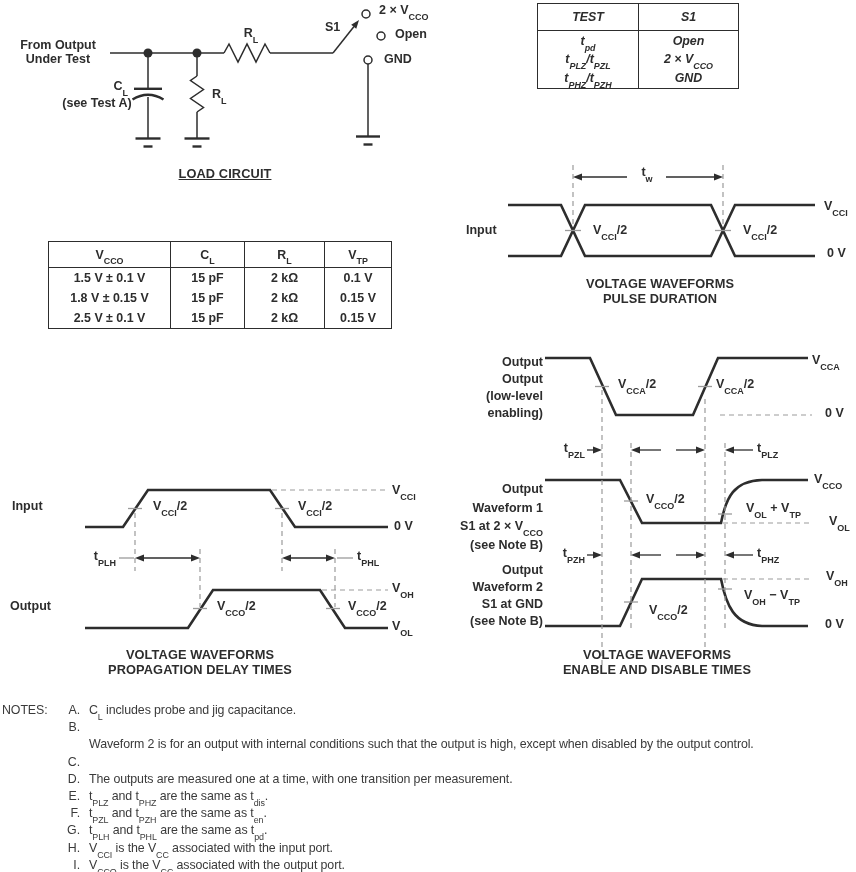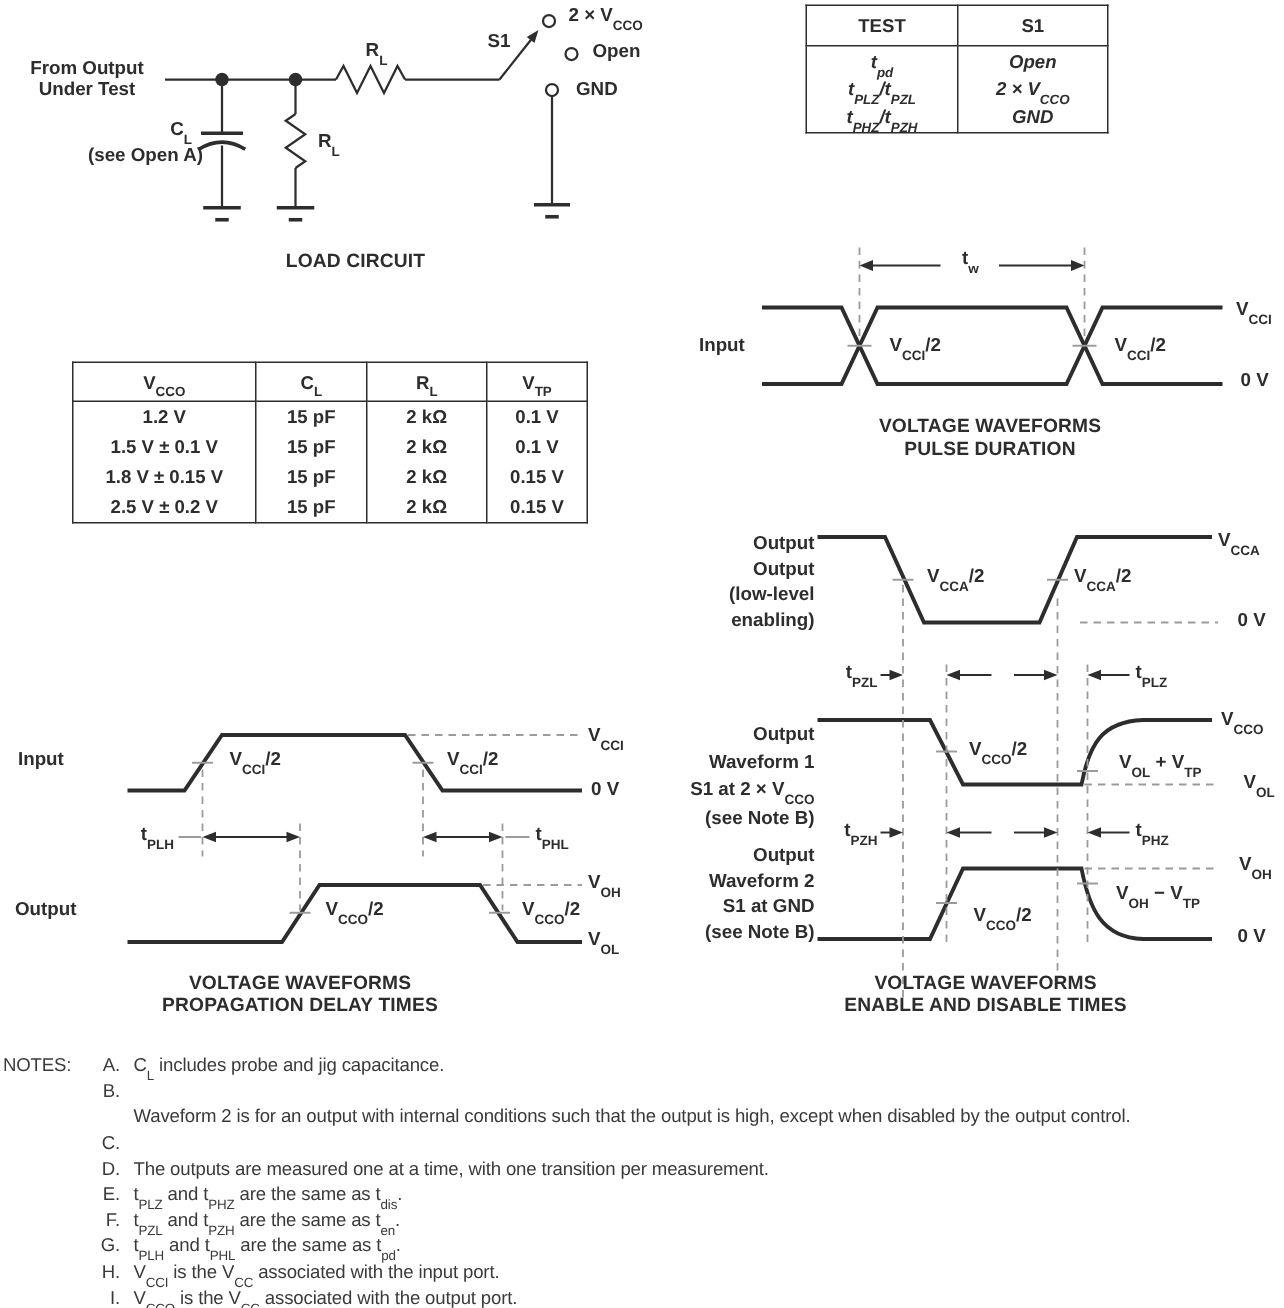--- a/index.html
+++ b/index.html
@@ -18,21 +18,21 @@
   .lbl{position:absolute;font-size:12.5px;font-weight:bold;color:#2d2d2d;
        white-space:nowrap;line-height:13.5px;}
   .ctr{text-align:center;}
   .rt{text-align:right;}
   .ttl{font-size:12.8px;letter-spacing:0.1px;}
   sub{font-size:72%;line-height:0;position:relative;top:0.28em;}
   table{border-collapse:collapse;position:absolute;font-weight:bold;font-size:12.4px;
         color:#2d2d2d;text-align:center;table-layout:fixed;}
   .ttest{left:537px;top:3px;width:202px;}
   .ttest th,.ttest td{border:1.7px solid #2d2d2d;padding:0;}
-  .ttest th{height:26px;}
+  .ttest th{height:26px;font-style:italic;}
   .ttest td{height:57px;vertical-align:middle;}
   .ttest td div{line-height:18.5px;font-style:italic;}
   .tload{left:48px;top:241px;width:344px;}
   .tload th,.tload td{border-left:1.3px solid #2d2d2d;border-right:1.3px solid #2d2d2d;padding:0;}
   .tload th{height:25px;border-top:1.7px solid #2d2d2d;border-bottom:1.7px solid #2d2d2d;}
   .tload td{height:20px;}
   .tload tr:last-child td{border-bottom:1.7px solid #2d2d2d;}
   .notes{position:absolute;left:2px;top:702px;font-size:12.4px;font-weight:normal;
          color:#3a3a3a;letter-spacing:-0.1px;}
   .nrow{display:flex;line-height:17.2px;white-space:nowrap;}
@@ -151,28 +151,28 @@
       <polygon class="ah" points="725,555 734,551.5 734,558.5"></polygon>
       <path class="a" d="M734 555 H753"></path>
     </g>
   </svg>
 
   <div class="lbl ctr" style="left:6px;top:39px;width:104px;">
     <div>From Output</div>
     <div>Under Test</div>
   </div>
   <div class="lbl rt" style="left:98px;top:80px;width:30px;">C<sub>L</sub></div>
-  <div class="lbl ctr" style="left:44px;top:97px;width:106px;">(see Open A)</div>
+  <div class="lbl ctr" style="left:44px;top:97px;width:106px;">(see Test A)</div>
   <div class="lbl ctr" style="left:234px;top:27px;width:34px;">R<sub>L</sub></div>
   <div class="lbl" style="left:212px;top:88px;">R<sub>L</sub></div>
   <div class="lbl" style="left:325px;top:21px;">S1</div>
   <div class="lbl" style="left:379px;top:4px;">2 × V<sub>CCO</sub></div>
   <div class="lbl" style="left:395px;top:28px;">Open</div>
   <div class="lbl" style="left:384px;top:53px;">GND</div>
-  <div class="lbl ctr ttl" style="left:162px;top:167px;width:150px;">LOAD CIRCUIT</div>
+  <div class="lbl ctr ttl" style="left:150px;top:167px;width:150px;text-decoration:underline;">LOAD CIRCUIT</div>
 
   <table class="ttest">
     <tbody>
         <tr>
       <th style="width:100px;">TEST</th>
       <th>S1</th>
     </tr>
     <tr>
       <td>
         <div>t<sub>pd</sub></div>
@@ -190,39 +190,33 @@
 
   <table class="tload">
     <tbody>
         <tr>
       <th style="width:121px;">V<sub>CCO</sub></th>
       <th style="width:73px;">C<sub>L</sub></th>
       <th style="width:79px;">R<sub>L</sub></th>
       <th>V<sub>TP</sub></th>
     </tr>
     <tr>
-      <td>1.2 V</td>
-      <td>15 pF</td>
-      <td>2 kΩ</td>
-      <td>0.1 V</td>
-    </tr>
-    <tr>
       <td>1.5 V ± 0.1 V</td>
       <td>15 pF</td>
       <td>2 kΩ</td>
       <td>0.1 V</td>
     </tr>
     <tr>
       <td>1.8 V ± 0.15 V</td>
       <td>15 pF</td>
       <td>2 kΩ</td>
       <td>0.15 V</td>
     </tr>
     <tr>
-      <td>2.5 V ± 0.2 V</td>
+      <td>2.5 V ± 0.1 V</td>
       <td>15 pF</td>
       <td>2 kΩ</td>
       <td>0.15 V</td>
     </tr>
   </tbody>
     </table>
 
   <div class="lbl" style="left:466px;top:224px;">Input</div>
   <div class="lbl ctr" style="left:629px;top:166px;width:36px;">t<sub>w</sub></div>
   <div class="lbl" style="left:593px;top:224px;">V<sub>CCI</sub>/2</div>

